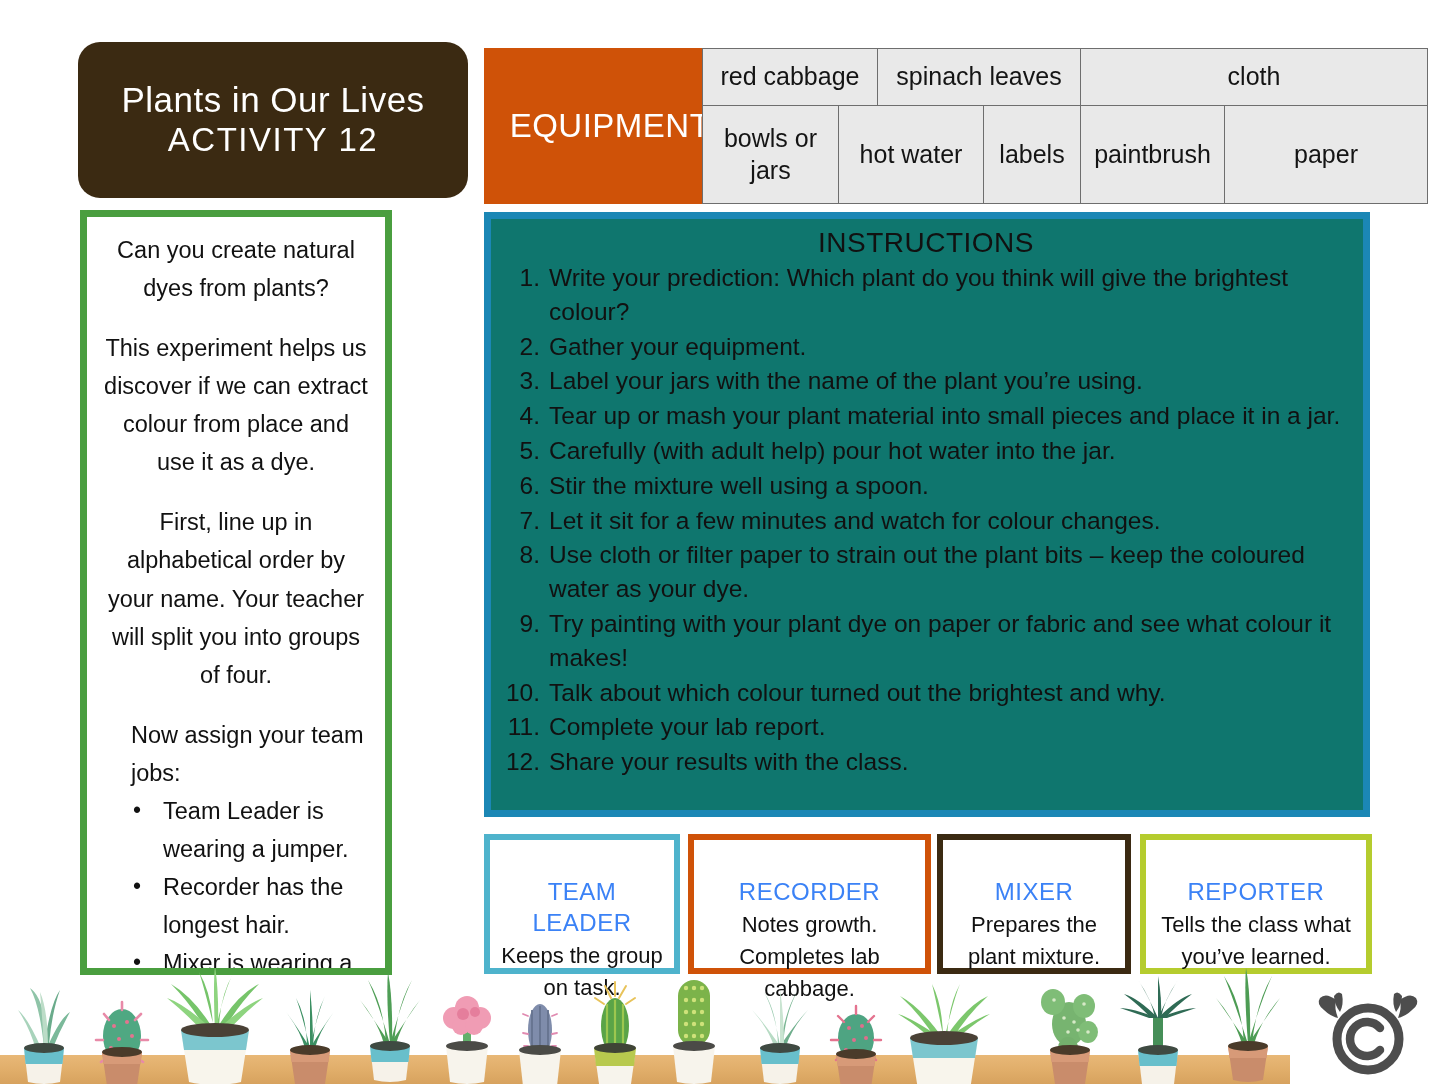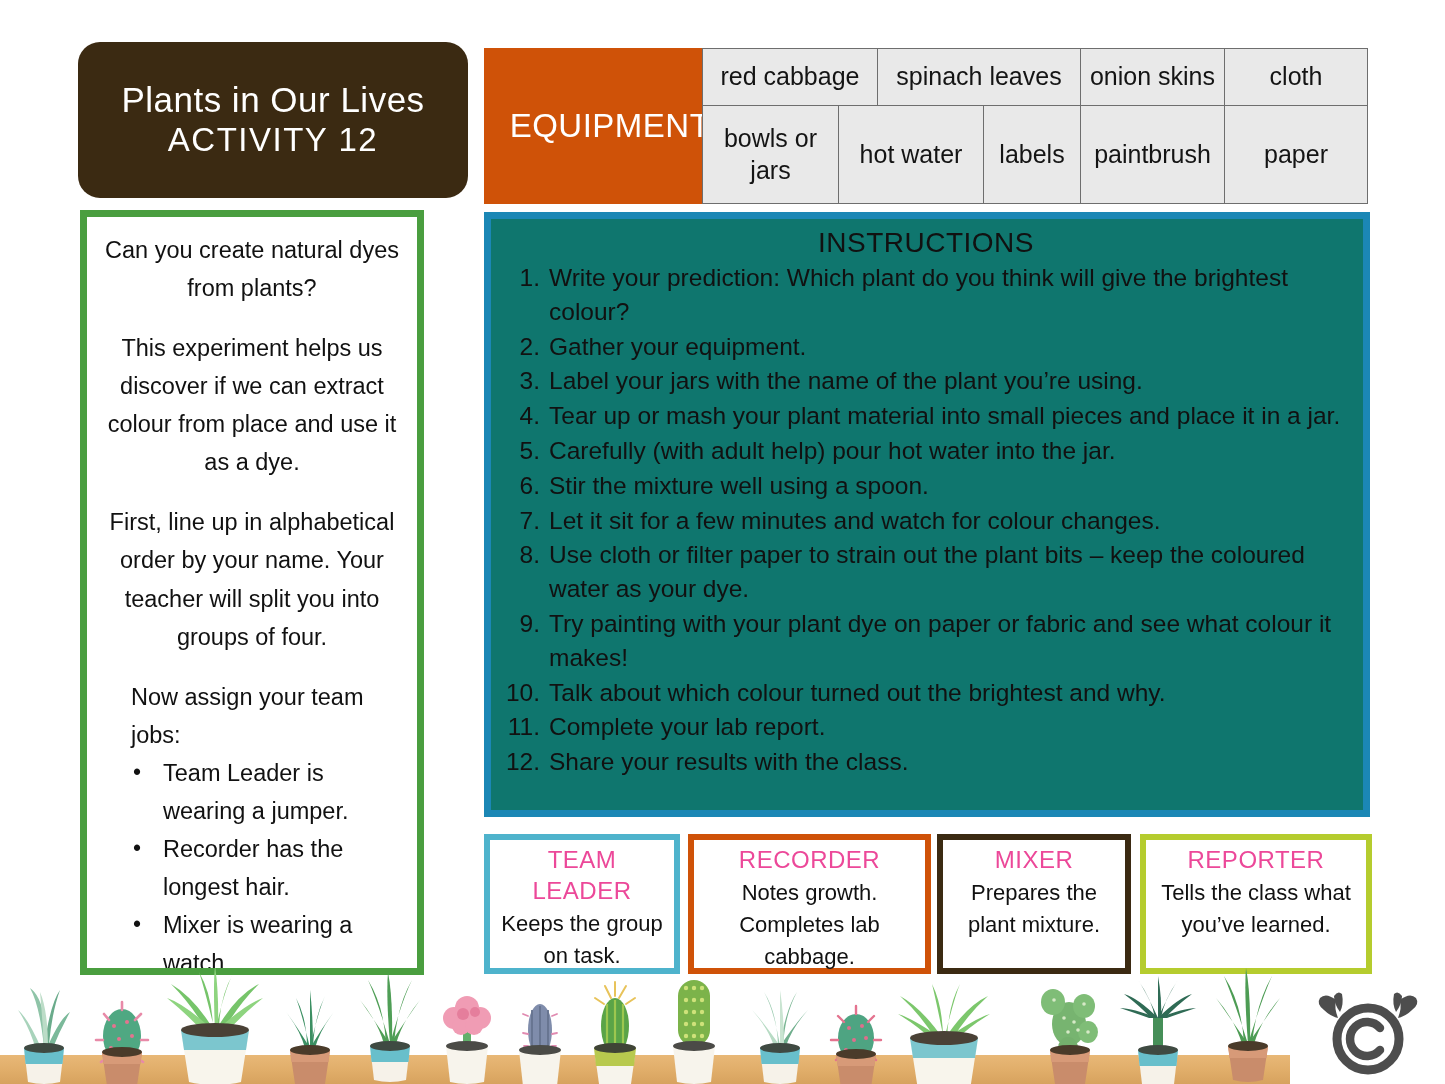--- a/index.html
+++ b/index.html
@@ -52,21 +52,21 @@
   #equipment-label span {
     color: #ffffff;
     font-size: 33px;
     letter-spacing: 0.5px;
   }
 
   
   #equipment-table {
     position: absolute;
     left: 702px; top: 48px;
-    width: 666px; height: 156px;
+    width: 726px; height: 156px;
     border: 1px solid #6e6e6e;
     background: #e9e9e9;
     display: flex;
     flex-direction: column;
   }
   #equipment-table .eq-row {
     display: flex;
     flex: 1 1 auto;
   }
   #equipment-table .eq-row.r1 { height: 57px; flex: 0 0 57px; }
@@ -92,21 +92,21 @@
   .r2 .c0 { width: 136px; }
   .r2 .c1 { width: 145px; }
   .r2 .c2 { width: 97px; }
   .r2 .c3 { width: 144px; }
   .r2 .c4 { flex: 1 1 auto; }
 
   
   #question-panel {
     position: absolute;
     left: 80px; top: 210px;
-    width: 344px; height: 765px;
+    width: 312px; height: 765px;
     border: 7px solid #4a9e3f;
     background: #ffffff;
     padding: 14px 16px 10px 16px;
     overflow: hidden;
   }
   #question-panel p {
     font-size: 23.5px;
     color: #111111;
     text-align: center;
     line-height: 1.62;
@@ -183,24 +183,25 @@
     border: 6px solid #000;
     display: flex;
     flex-direction: column;
     align-items: center;
     justify-content: flex-start;
     padding: 4px 6px 4px 6px;
     text-align: center;
   }
   .role-box .role-title {
     font-size: 24px;
-    color: #ec4899;
+    color: #3b82f6;
     letter-spacing: 0.5px;
     line-height: 1.3;
     margin-bottom: 2px;
+    margin-top: 32px;
   }
   .role-box .role-desc {
     font-size: 22px;
     color: #111111;
     line-height: 1.45;
   }
   #role-box-0 { width: 196px; border-color: #4eb3cc; margin-right: 8px; }
   #role-box-1 { width: 243px; border-color: #cf5208; margin-right: 6px; }
   #role-box-2 { width: 194px; border-color: #3b2a12; margin-right: 9px; }
   #role-box-3 { width: 232px; border-color: #b5cc2e; }
@@ -235,21 +236,20 @@
   </div>
 
   <div id="equipment-label">
     <span>EQUIPMENT</span>
   </div>
 
   <div id="equipment-table">
     <div class="eq-row r1">
       <div class="eq-cell c0">red cabbage</div>
       <div class="eq-cell c1">spinach leaves</div>
-      <div class="eq-cell c2">onion skins</div>
       <div class="eq-cell c3">cloth</div>
     </div>
     <div class="eq-row r2">
       <div class="eq-cell c0">bowls or jars</div>
       <div class="eq-cell c1">hot water</div>
       <div class="eq-cell c2">labels</div>
       <div class="eq-cell c3">paintbrush</div>
       <div class="eq-cell c4">paper</div>
     </div>
   </div>

